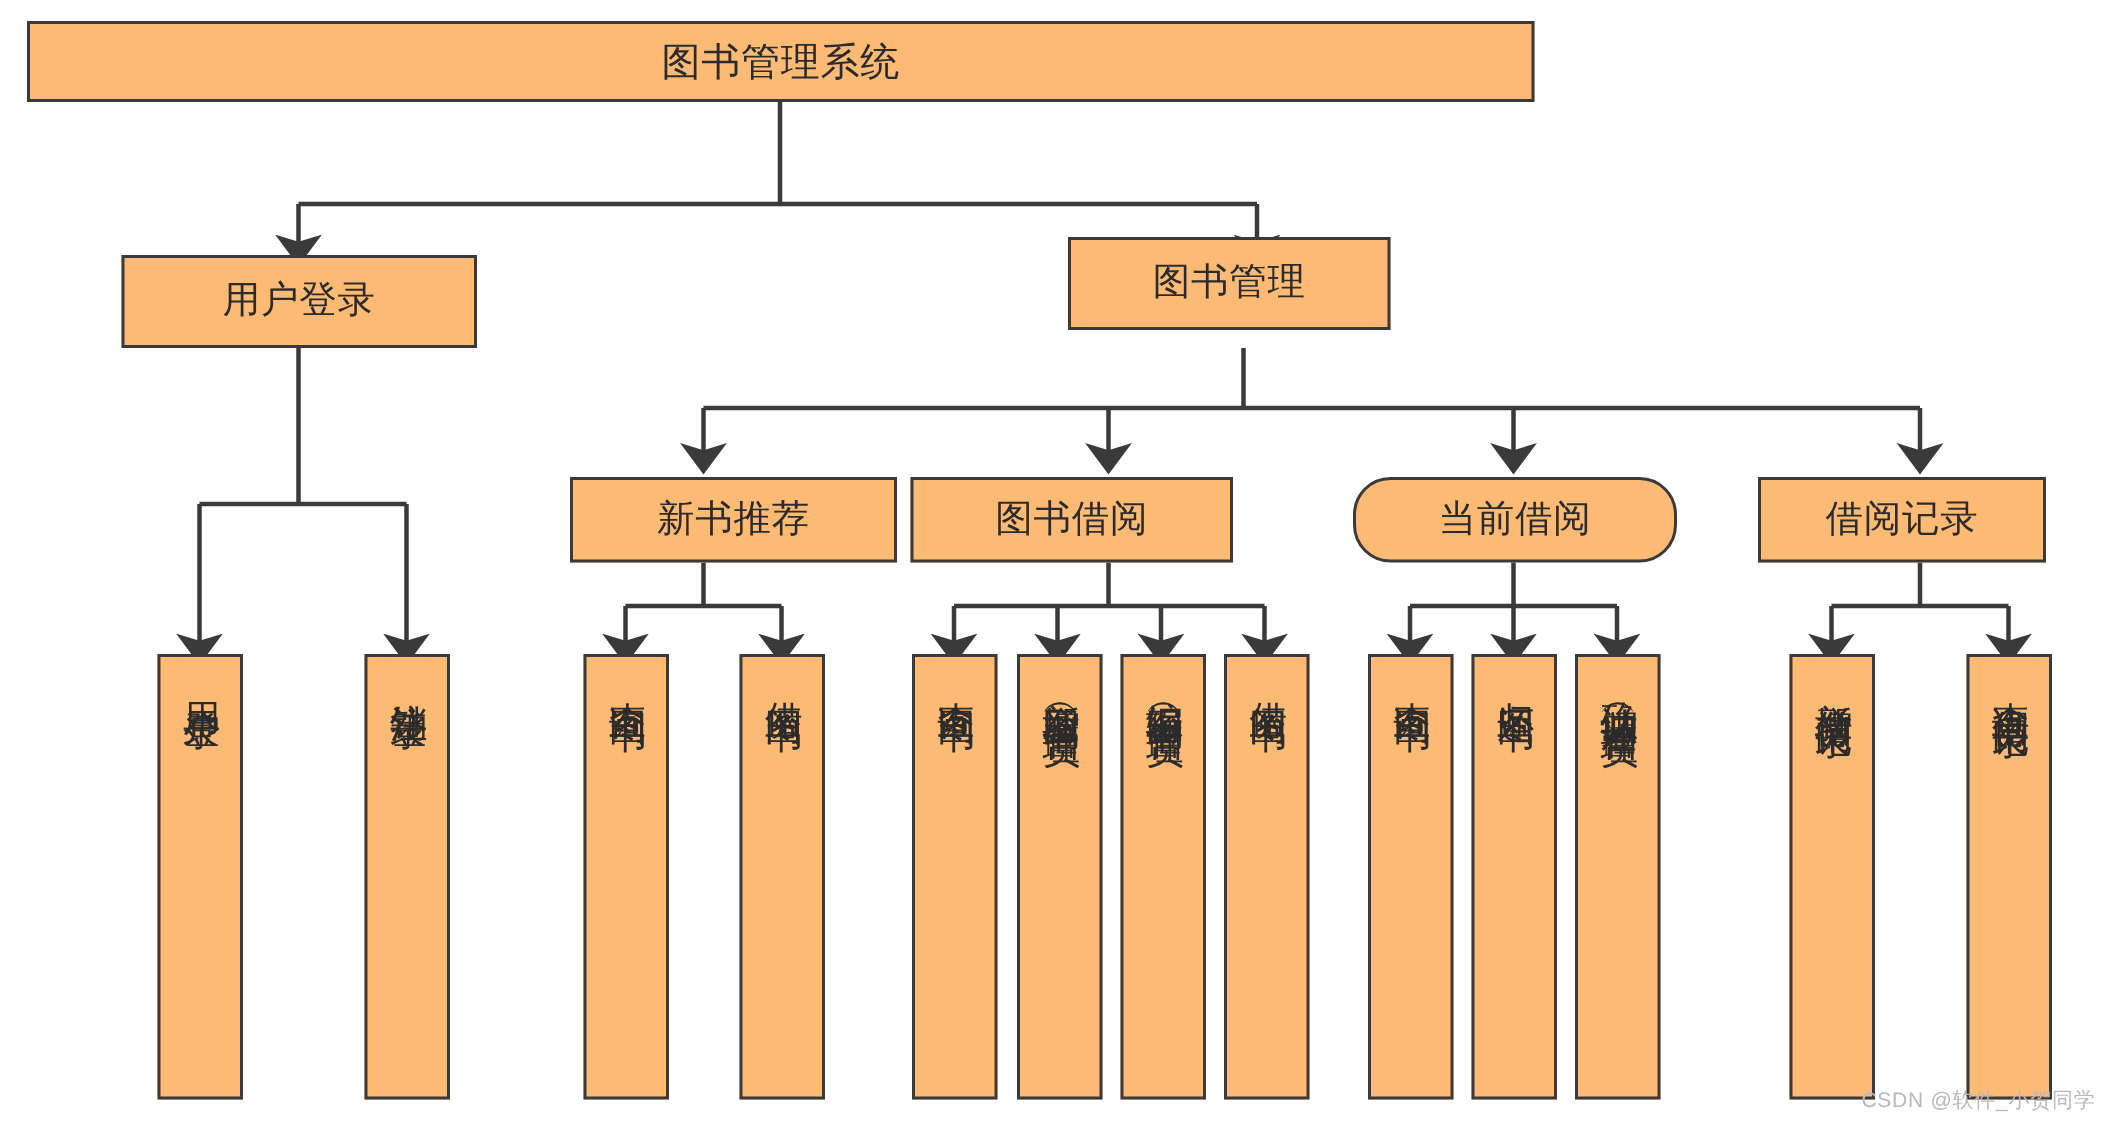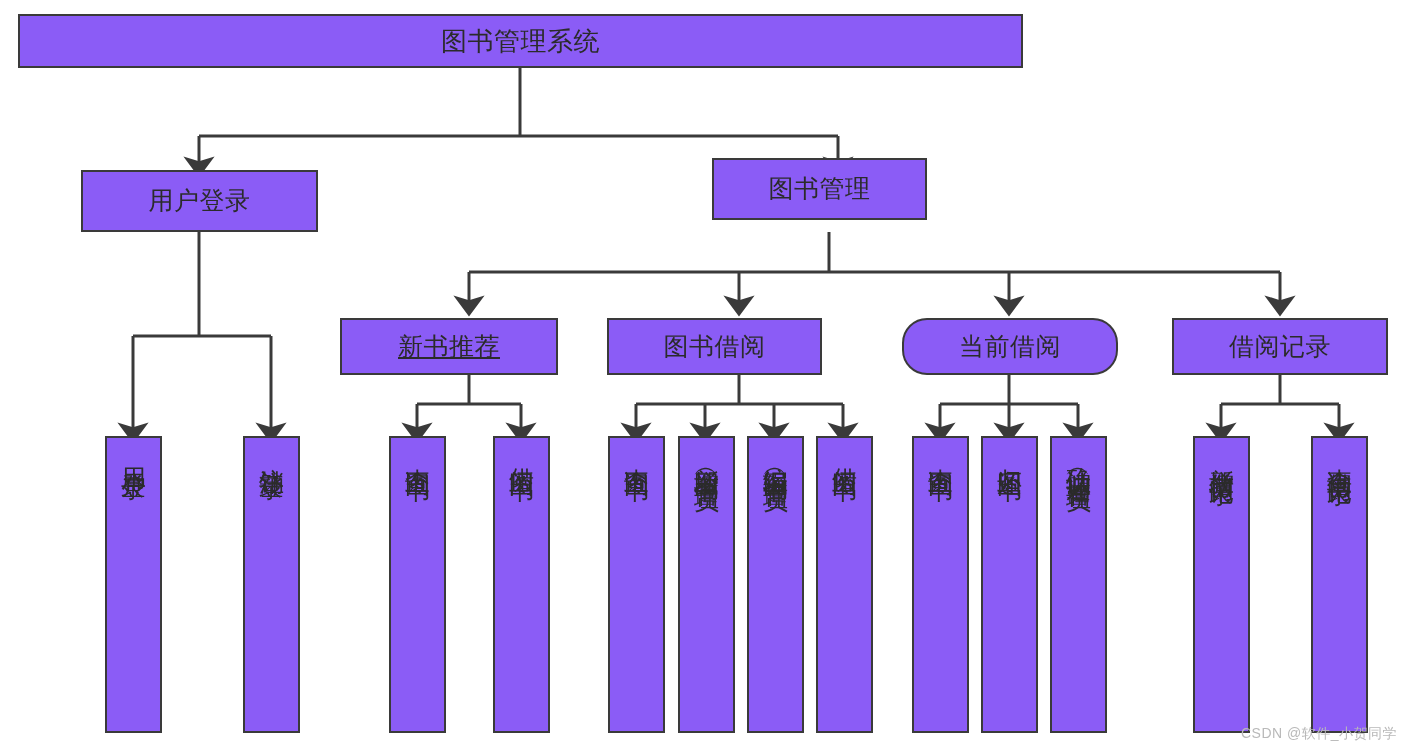--- a/index.html
+++ b/index.html
@@ -23,21 +23,21 @@
     left: 0;
     top: 0;
     width: 1405px;
     height: 747px;
     pointer-events: none;
   }
   .node {
     position: absolute;
     box-sizing: border-box;
     border: 2.5px solid #3a3a3a;
-    background: #8b5cf6;
+    background: #fdba74;
     display: flex;
     align-items: center;
     justify-content: center;
     color: #2b2b2b;
   }
   .node .node-label {
     display: block;
     text-align: center;
     line-height: 1.18;
     color: #2b2b2b;
@@ -134,30 +134,30 @@
     <span class="node-label">图书管理系统</span>
   </div>
 
   <div class="node horiz" style="left:81px; top:170px; width:237px; height:62px;">
     <span class="node-label">用户登录</span>
   </div>
   <div class="node horiz" style="left:712px; top:158px; width:215px; height:62px;">
     <span class="node-label">图书管理</span>
   </div>
 
-  <div class="node horiz" style="left:340px; top:318px; width:218px; height:57px;text-decoration:underline;">
+  <div class="node horiz" style="left:380px; top:318px; width:218px; height:57px;">
     <span class="node-label">新书推荐</span>
   </div>
   <div class="node horiz" style="left:607px; top:318px; width:215px; height:57px;">
     <span class="node-label">图书借阅</span>
   </div>
   <div class="node horiz" style="left:902px; top:318px; width:216px; height:57px;border-radius:25px;">
     <span class="node-label">当前借阅</span>
   </div>
-  <div class="node horiz" style="left:1172px; top:318px; width:216px; height:57px;">
+  <div class="node horiz" style="left:1172px; top:318px; width:192px; height:57px;">
     <span class="node-label">借阅记录</span>
   </div>
 
   <div class="node vert" style="left:105px; top:436px; width:57px; height:297px;">
     <span class="node-label">用户登录</span>
   </div>
   <div class="node vert" style="left:243px; top:436px; width:57px; height:297px;">
     <span class="node-label">注销登录</span>
   </div>
 

